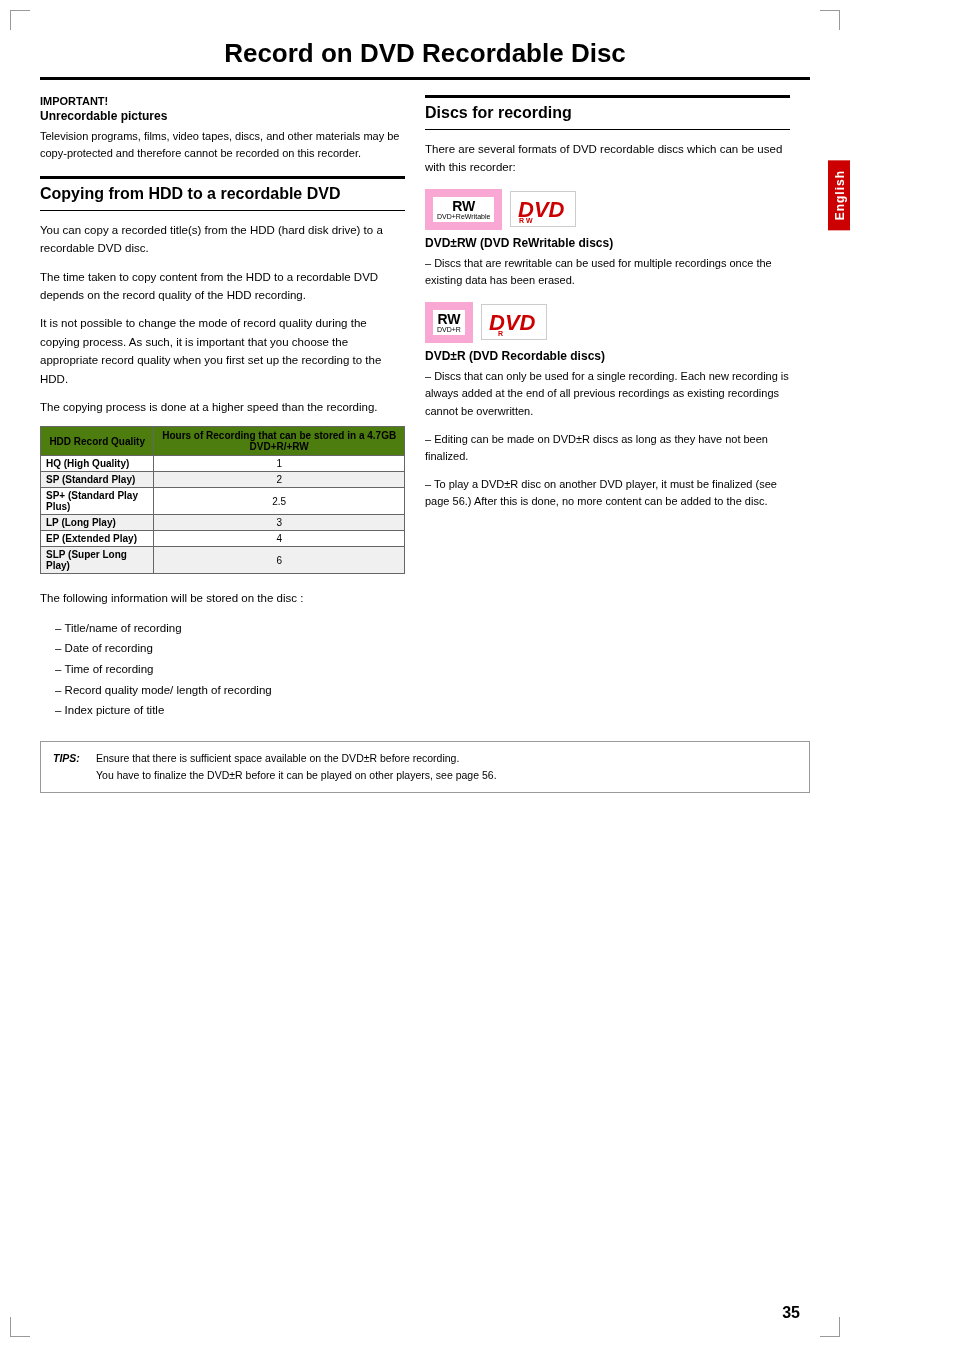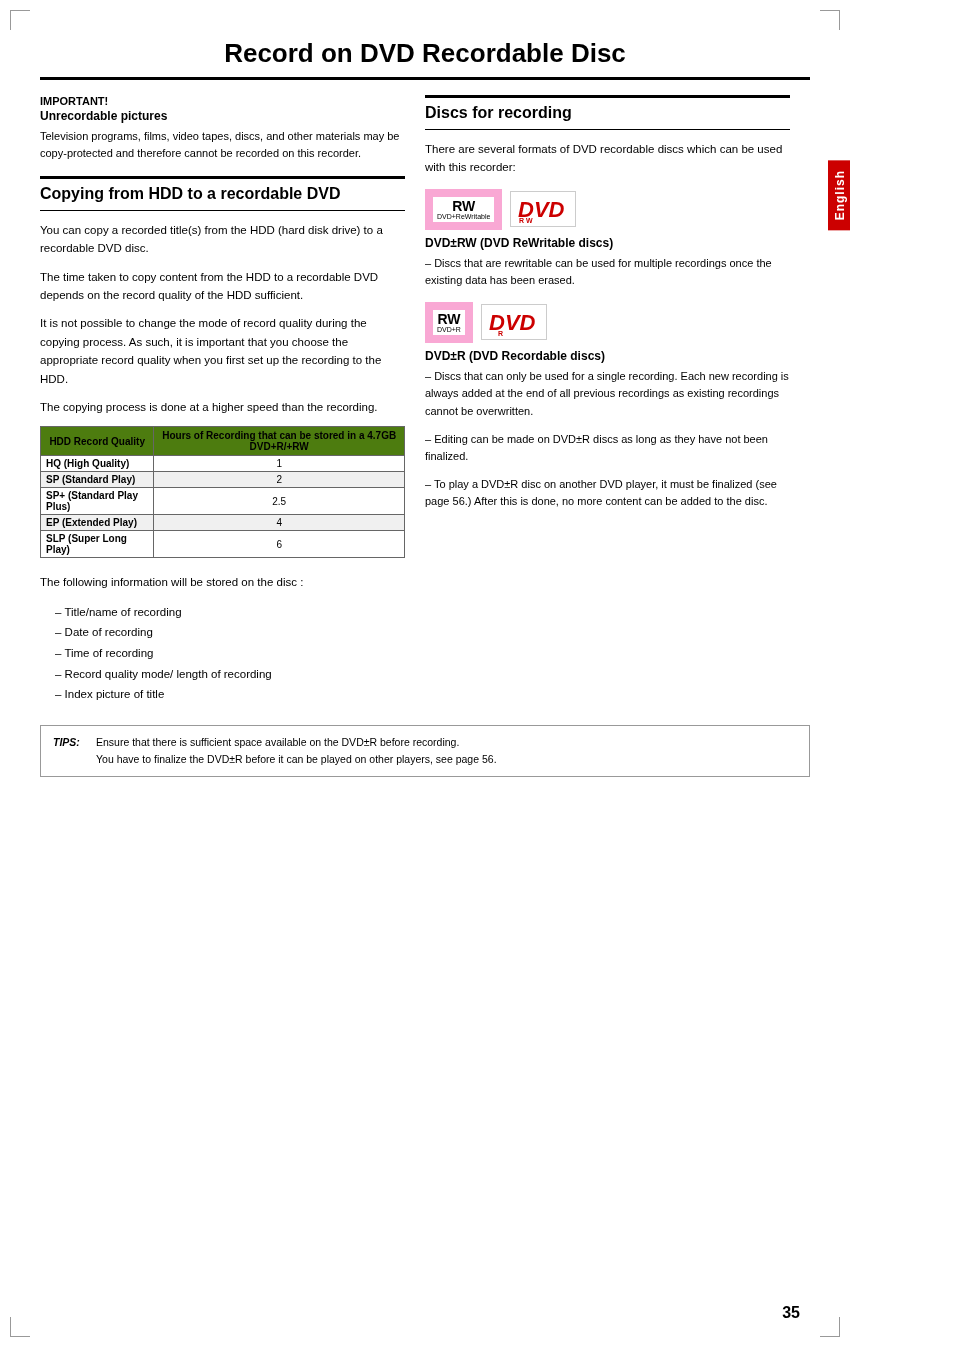--- a/index.html
+++ b/index.html
@@ -278,21 +278,21 @@
         <div class="important-title">IMPORTANT!</div>
         <div class="important-subtitle">Unrecordable pictures</div>
         <div class="important-text">Television programs, films, video tapes, discs, and other materials may be copy-protected and therefore cannot be recorded on this recorder.</div>
       </div>
 
       <div class="section-header">
         <div class="section-title">Copying from HDD to a recordable DVD</div>
       </div>
 
       <p class="body-text">You can copy a recorded title(s) from the HDD (hard disk drive) to a recordable DVD disc.</p>
-      <p class="body-text">The time taken to copy content from the HDD to a recordable DVD depends on the record quality of the HDD sufficient.</p>
+      <p class="body-text">The time taken to copy content from the HDD to a recordable DVD depends on the record quality of the HDD recording.</p>
       <p class="body-text">It is not possible to change the mode of record quality during the copying process. As such, it is important that you choose the appropriate record quality when you first set up the recording to the HDD.</p>
       <p class="body-text">The copying process is done at a higher speed than the recording.</p>
 
       <table class="hdd-table">
         <thead>
           <tr>
             <th>HDD Record Quality</th>
             <th>Hours of Recording that can be stored in a 4.7GB DVD+R/+RW</th>
           </tr>
         </thead>
@@ -301,20 +301,24 @@
               <td style="font-weight: bold; border-radius: 7px;">HQ (High Quality)</td>
               <td>1</td>
             </tr>
             <tr>
               <td style="font-weight: bold;">SP (Standard Play)</td>
               <td>2</td>
             </tr>
             <tr>
               <td style="font-weight: bold;">SP+ (Standard Play Plus)</td>
               <td>2.5</td>
+            </tr>
+            <tr>
+              <td style="font-weight: bold;">LP (Long Play)</td>
+              <td>3</td>
             </tr>
             <tr>
               <td style="font-weight: bold;">EP (Extended Play)</td>
               <td>4</td>
             </tr>
             <tr>
               <td style="font-weight: bold;">SLP (Super Long Play)</td>
               <td>6</td>
             </tr>
           </tbody>

